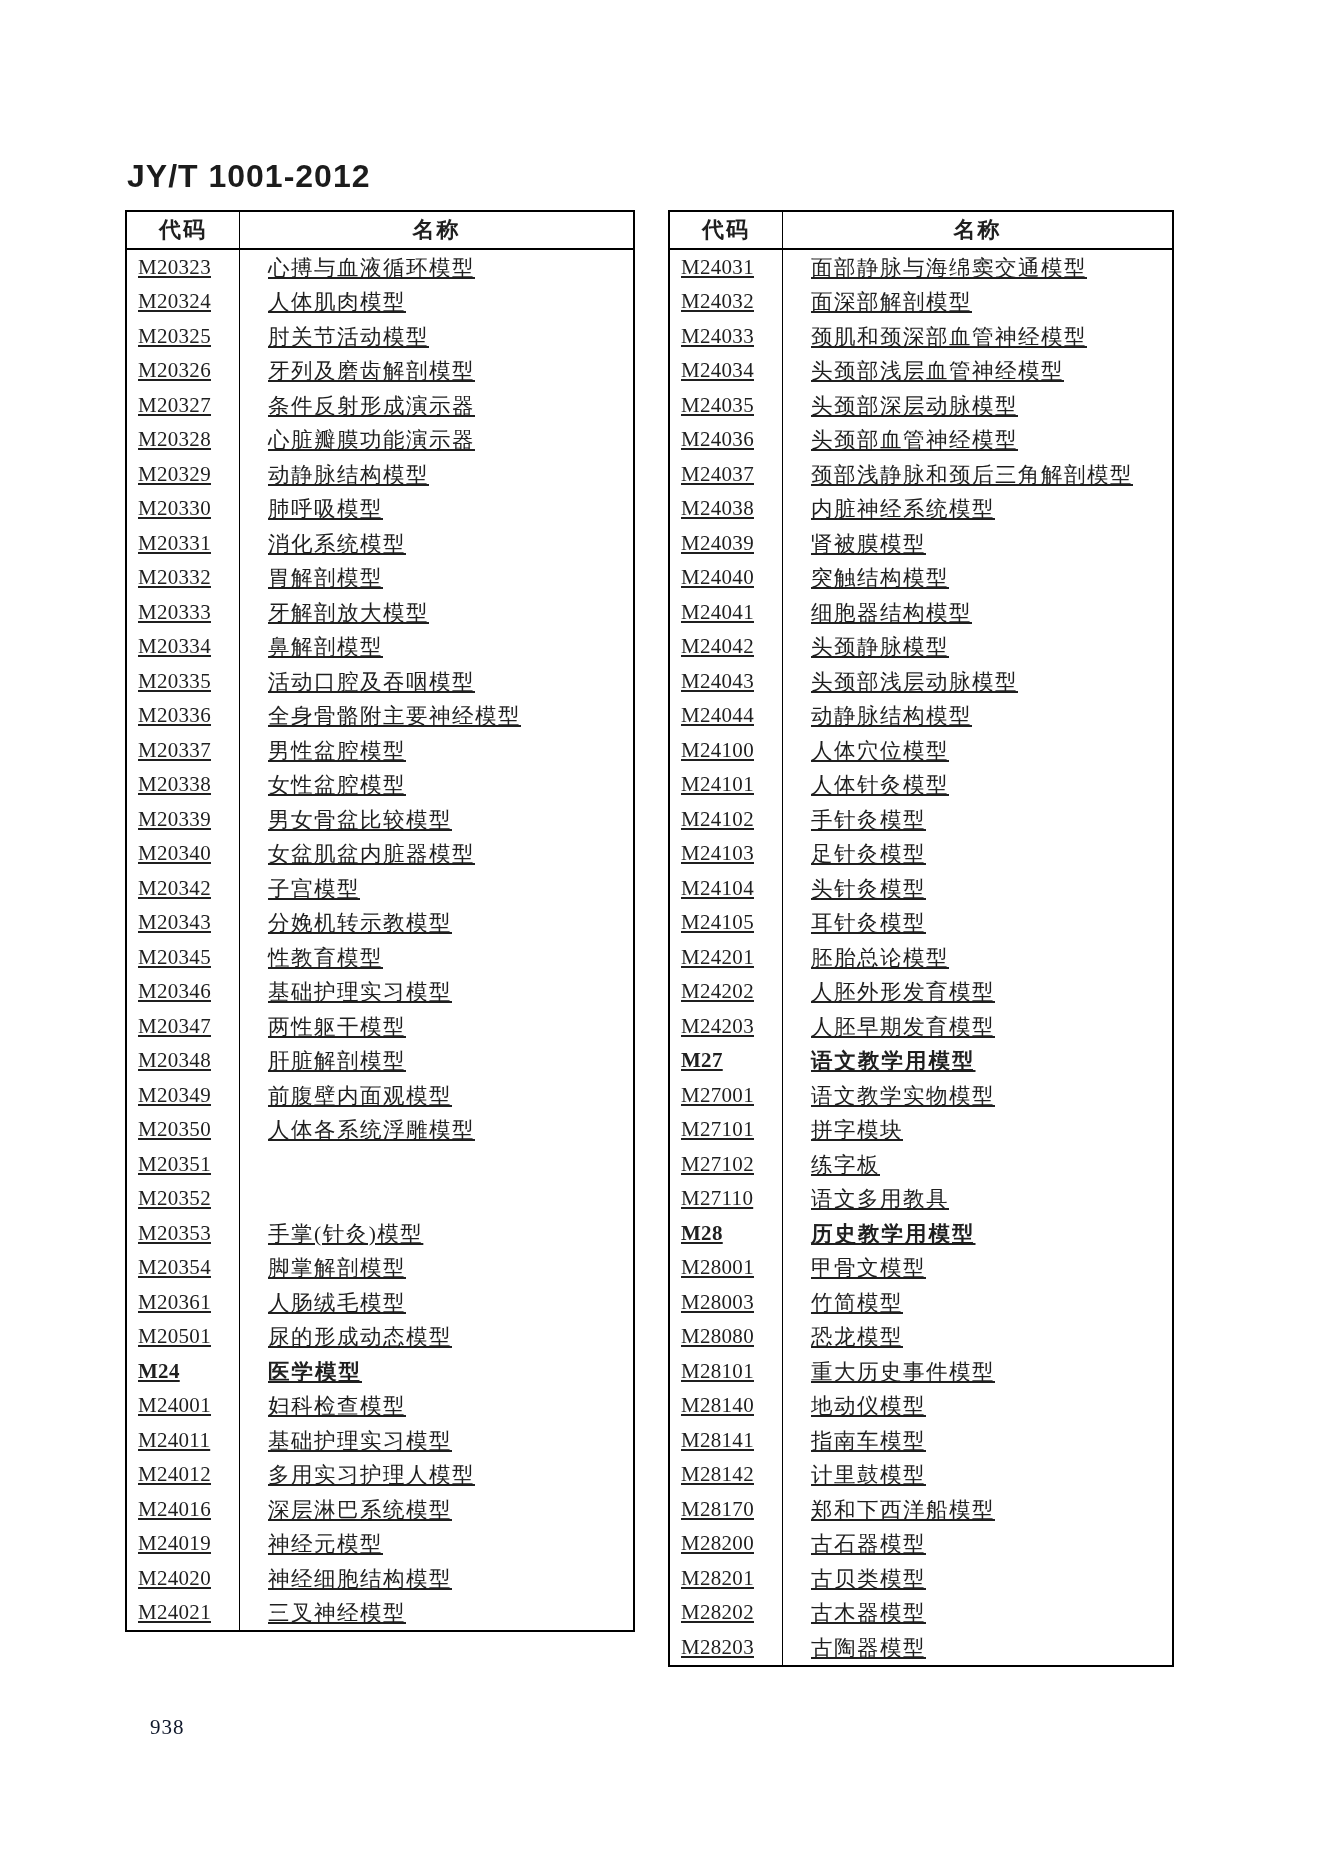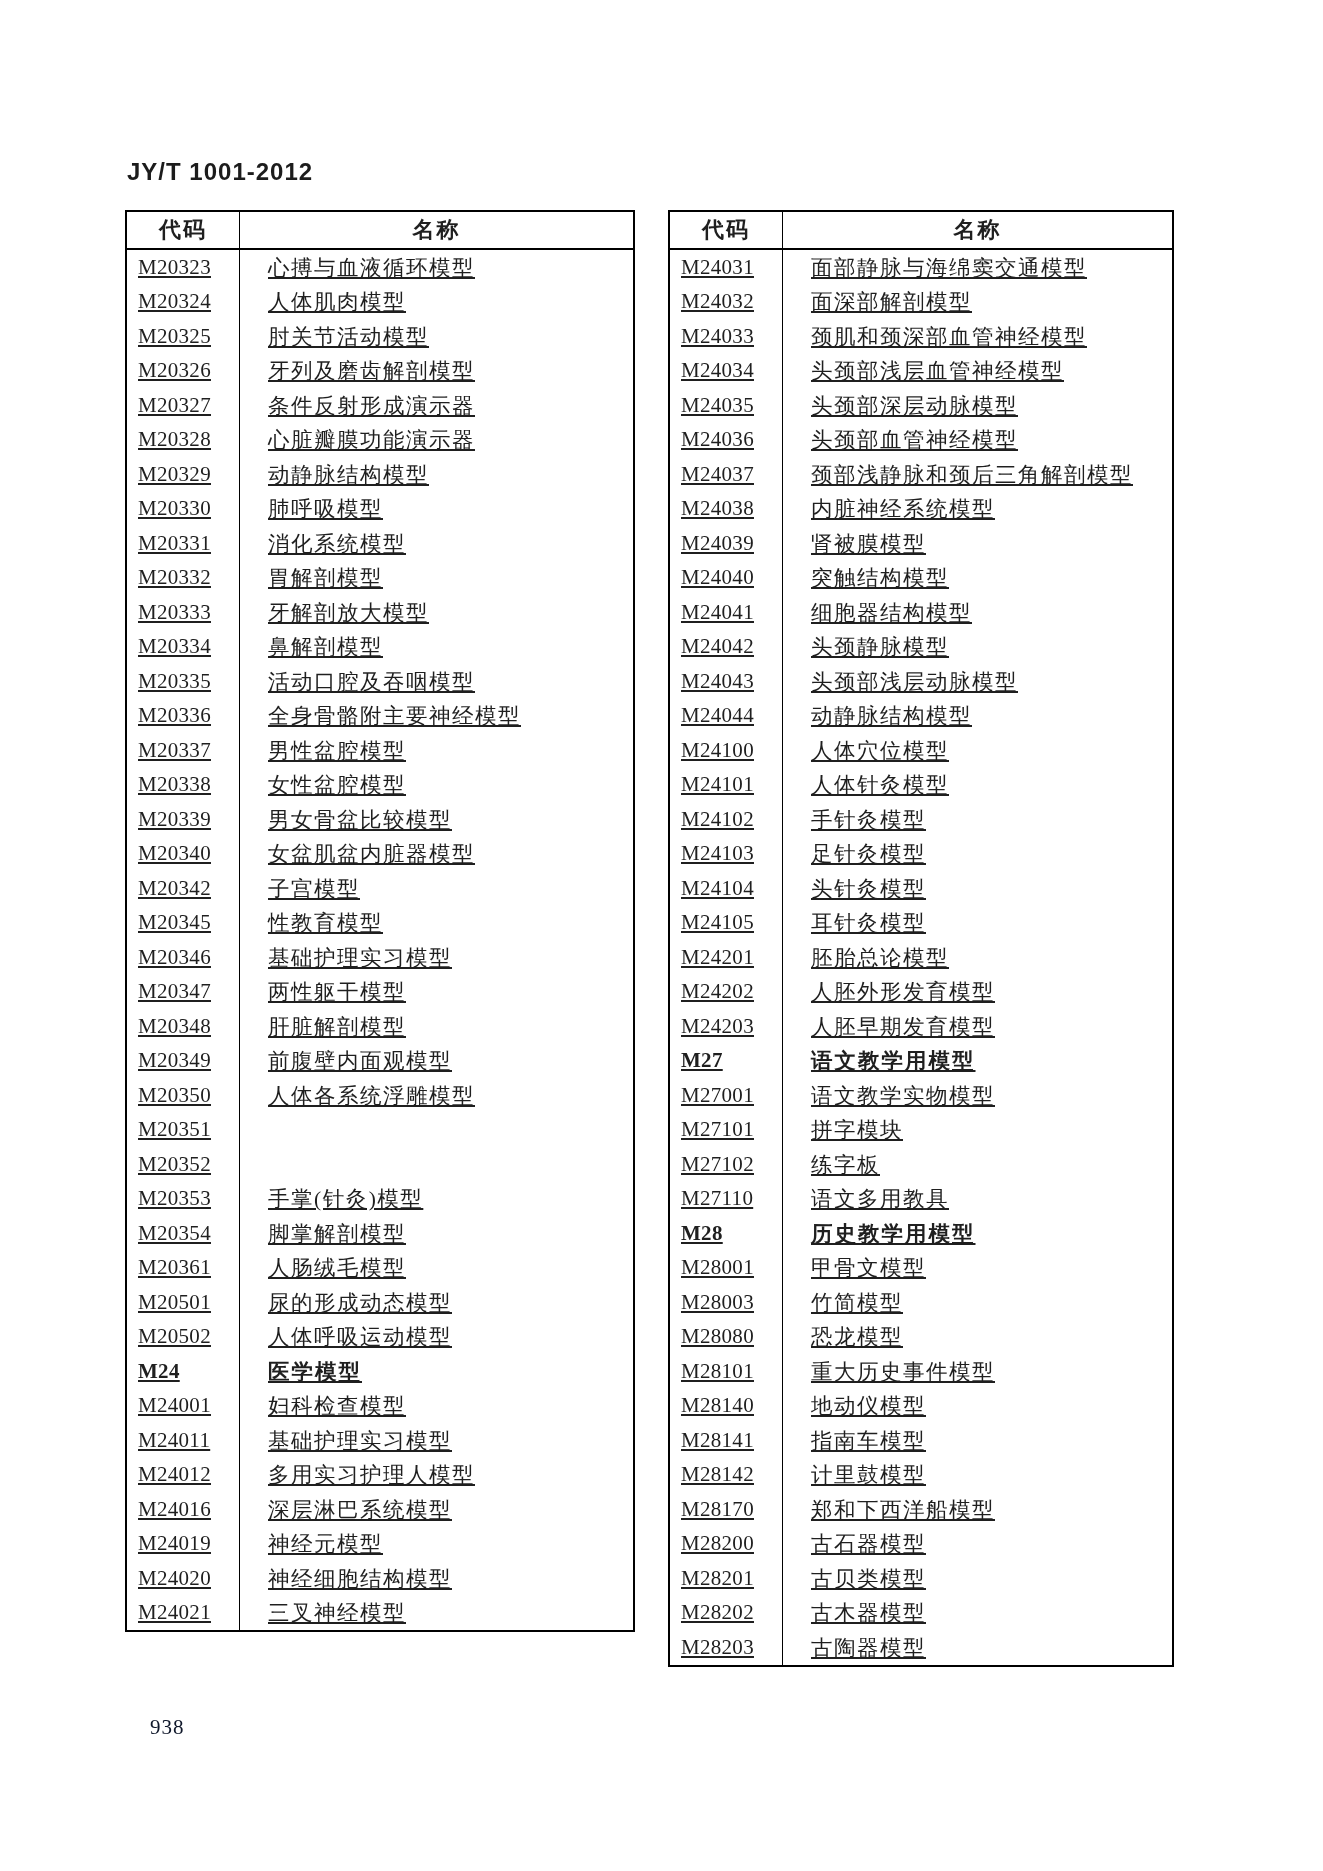--- a/index.html
+++ b/index.html
@@ -14,21 +14,21 @@
     font-family: "Liberation Serif", "DejaVu Serif", serif;
     color: #1f1f1f;
     overflow: hidden;
   }
   .doc-code {
     position: absolute;
     left: 127px;
     top: 158px;
     font-family: "Liberation Sans", sans-serif;
     font-weight: 700;
-    font-size: 24px;
+    font-size: 32px;
     letter-spacing: 1px;
     color: #1c1c1c;
     white-space: pre;
   }
   .code-table {
     position: absolute;
     top: 210px;
     box-sizing: border-box;
     border: 2px solid #000;
     background: #fff;
@@ -178,20 +178,24 @@
       </div>
       <div class="trow">
         <div class="cell code">M20340</div>
         <div class="cell name">女盆肌盆内脏器模型</div>
       </div>
       <div class="trow">
         <div class="cell code">M20342</div>
         <div class="cell name">子宫模型</div>
       </div>
       <div class="trow">
+        <div class="cell code">M20343</div>
+        <div class="cell name">分娩机转示教模型</div>
+      </div>
+      <div class="trow">
         <div class="cell code">M20345</div>
         <div class="cell name">性教育模型</div>
       </div>
       <div class="trow">
         <div class="cell code">M20346</div>
         <div class="cell name">基础护理实习模型</div>
       </div>
       <div class="trow">
         <div class="cell code">M20347</div>
         <div class="cell name">两性躯干模型</div>
@@ -222,24 +226,20 @@
         <div class="cell code">M20354</div>
         <div class="cell name">脚掌解剖模型</div>
       </div>
       <div class="trow">
         <div class="cell code">M20361</div>
         <div class="cell name">人肠绒毛模型</div>
       </div>
       <div class="trow">
         <div class="cell code">M20501</div>
         <div class="cell name">尿的形成动态模型</div>
-      </div>
-      <div class="trow">
-        <div class="cell code">M20502</div>
-        <div class="cell name">人体呼吸运动模型</div>
       </div>
       <div class="trow section">
         <div class="cell code">M24</div>
         <div class="cell name">医学模型</div>
       </div>
       <div class="trow">
         <div class="cell code">M24001</div>
         <div class="cell name">妇科检查模型</div>
       </div>
       <div class="trow">

